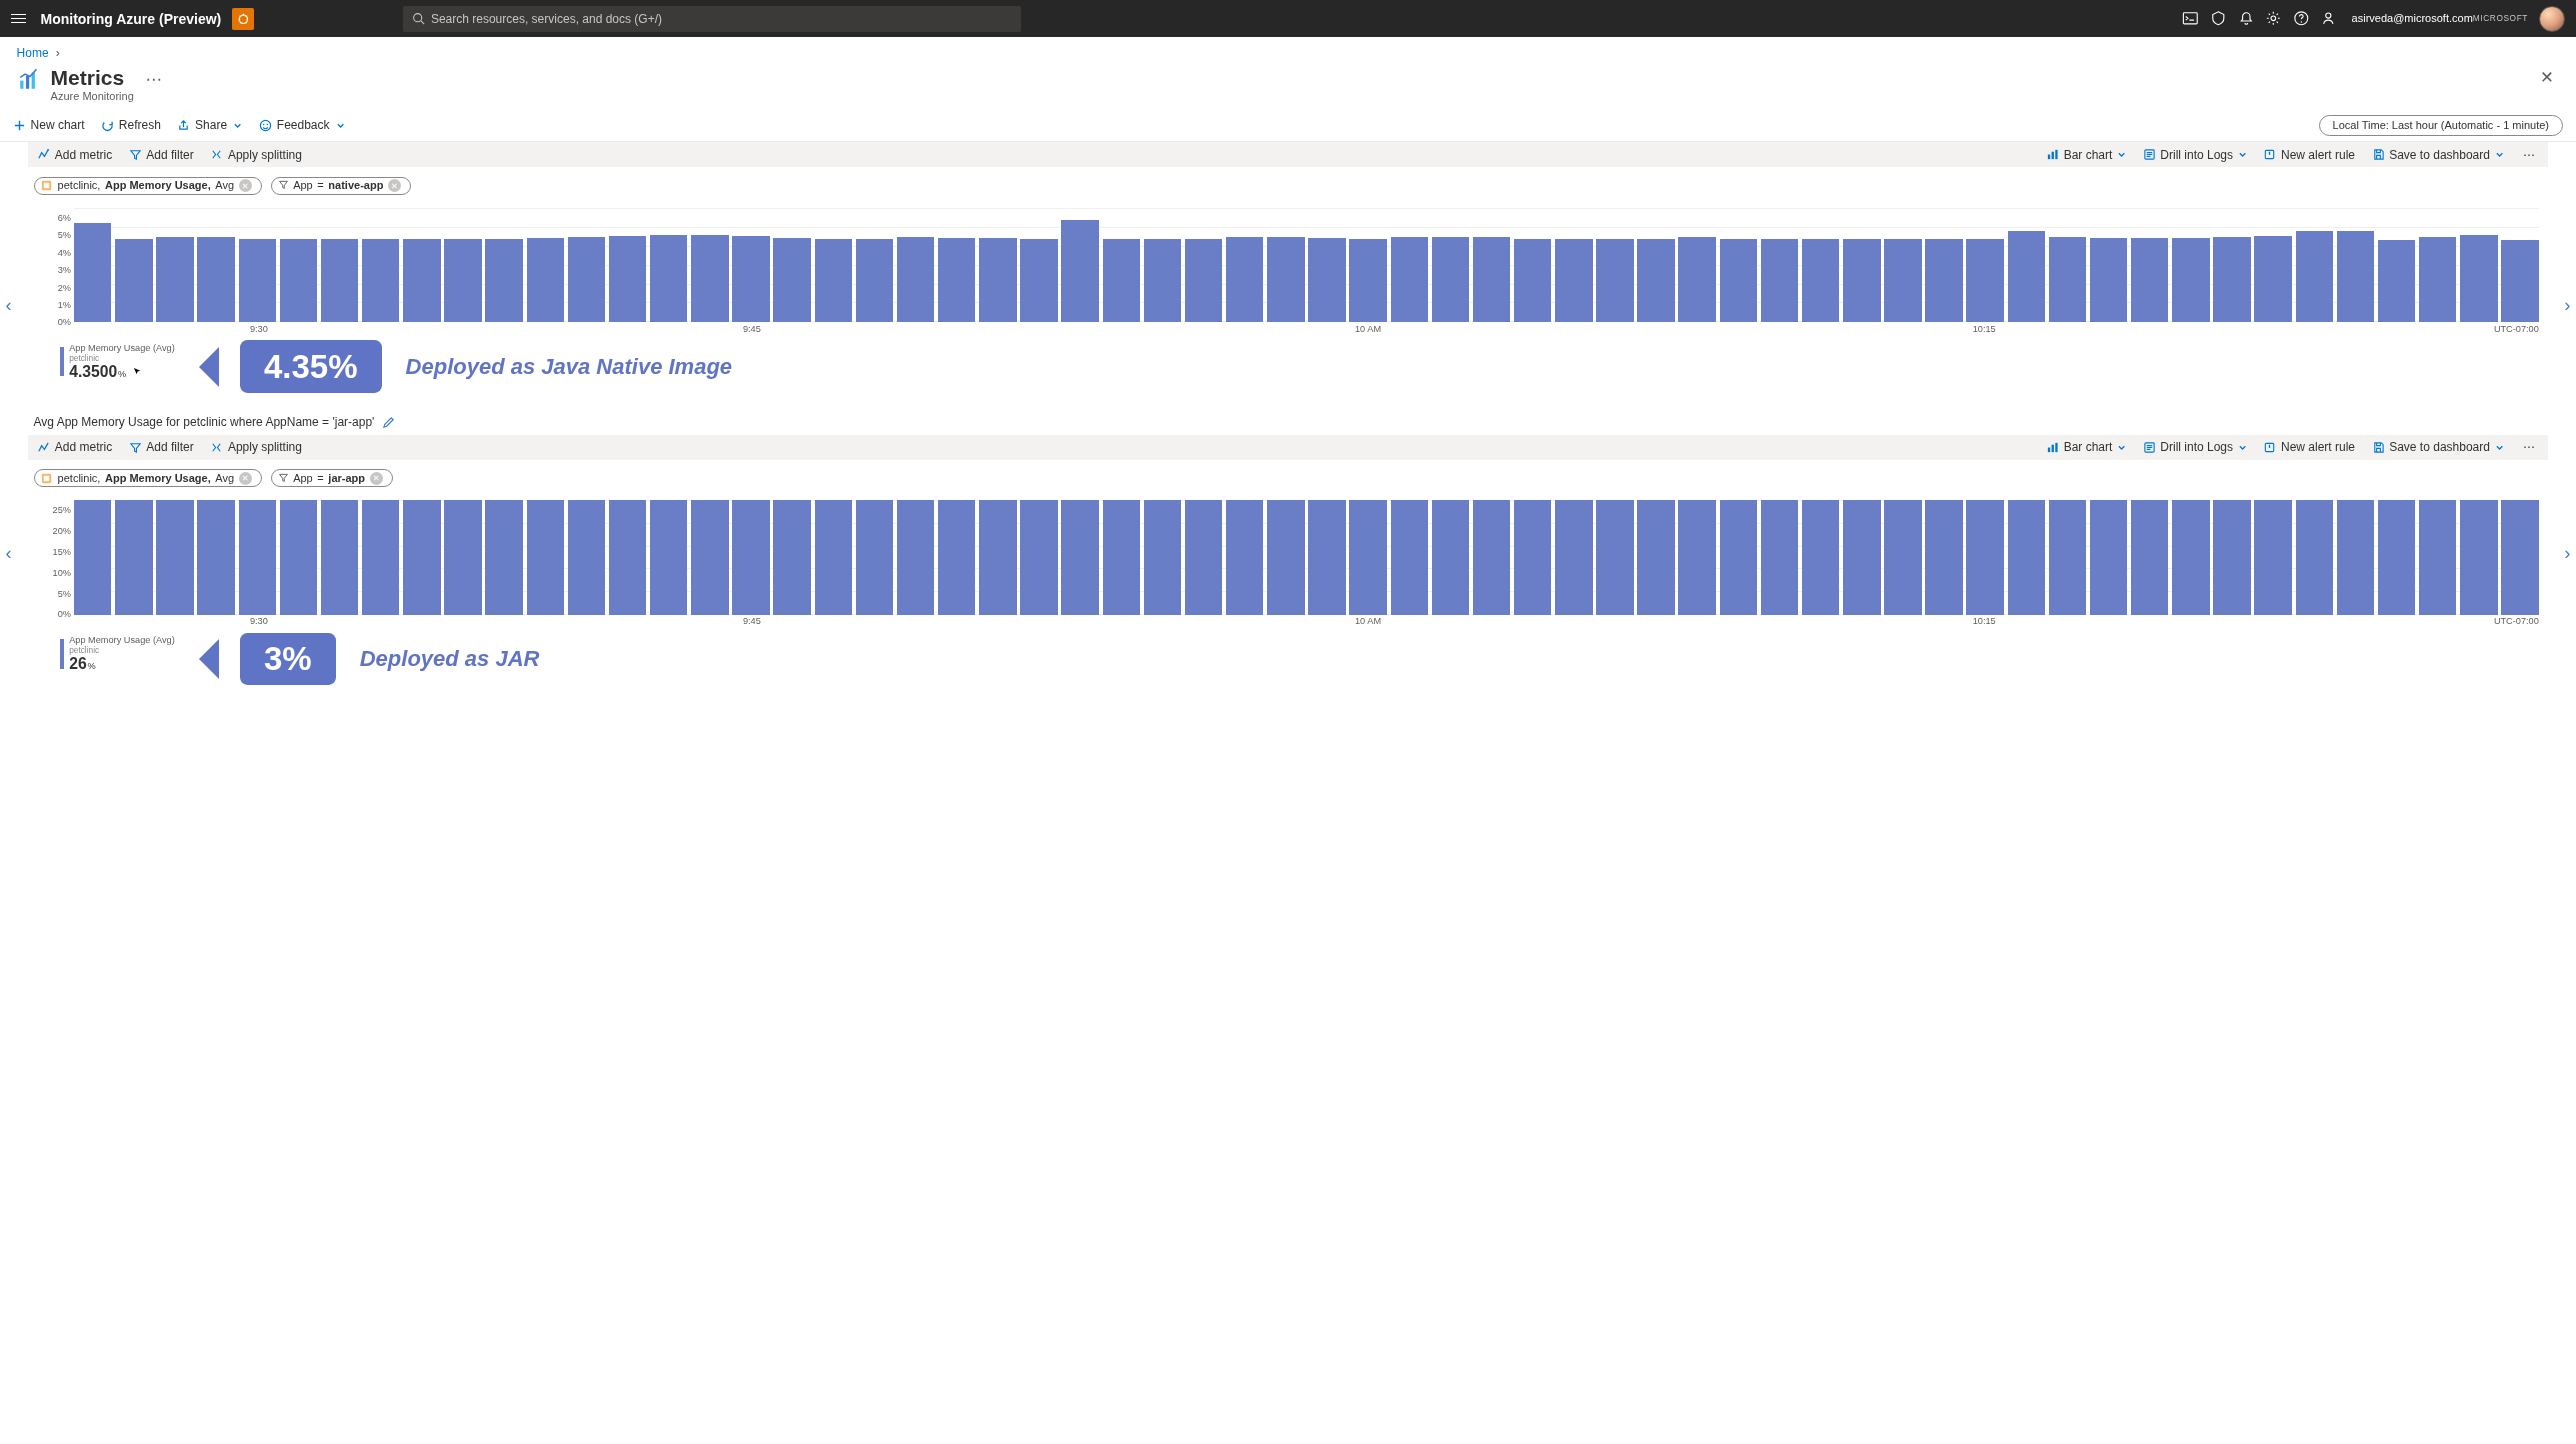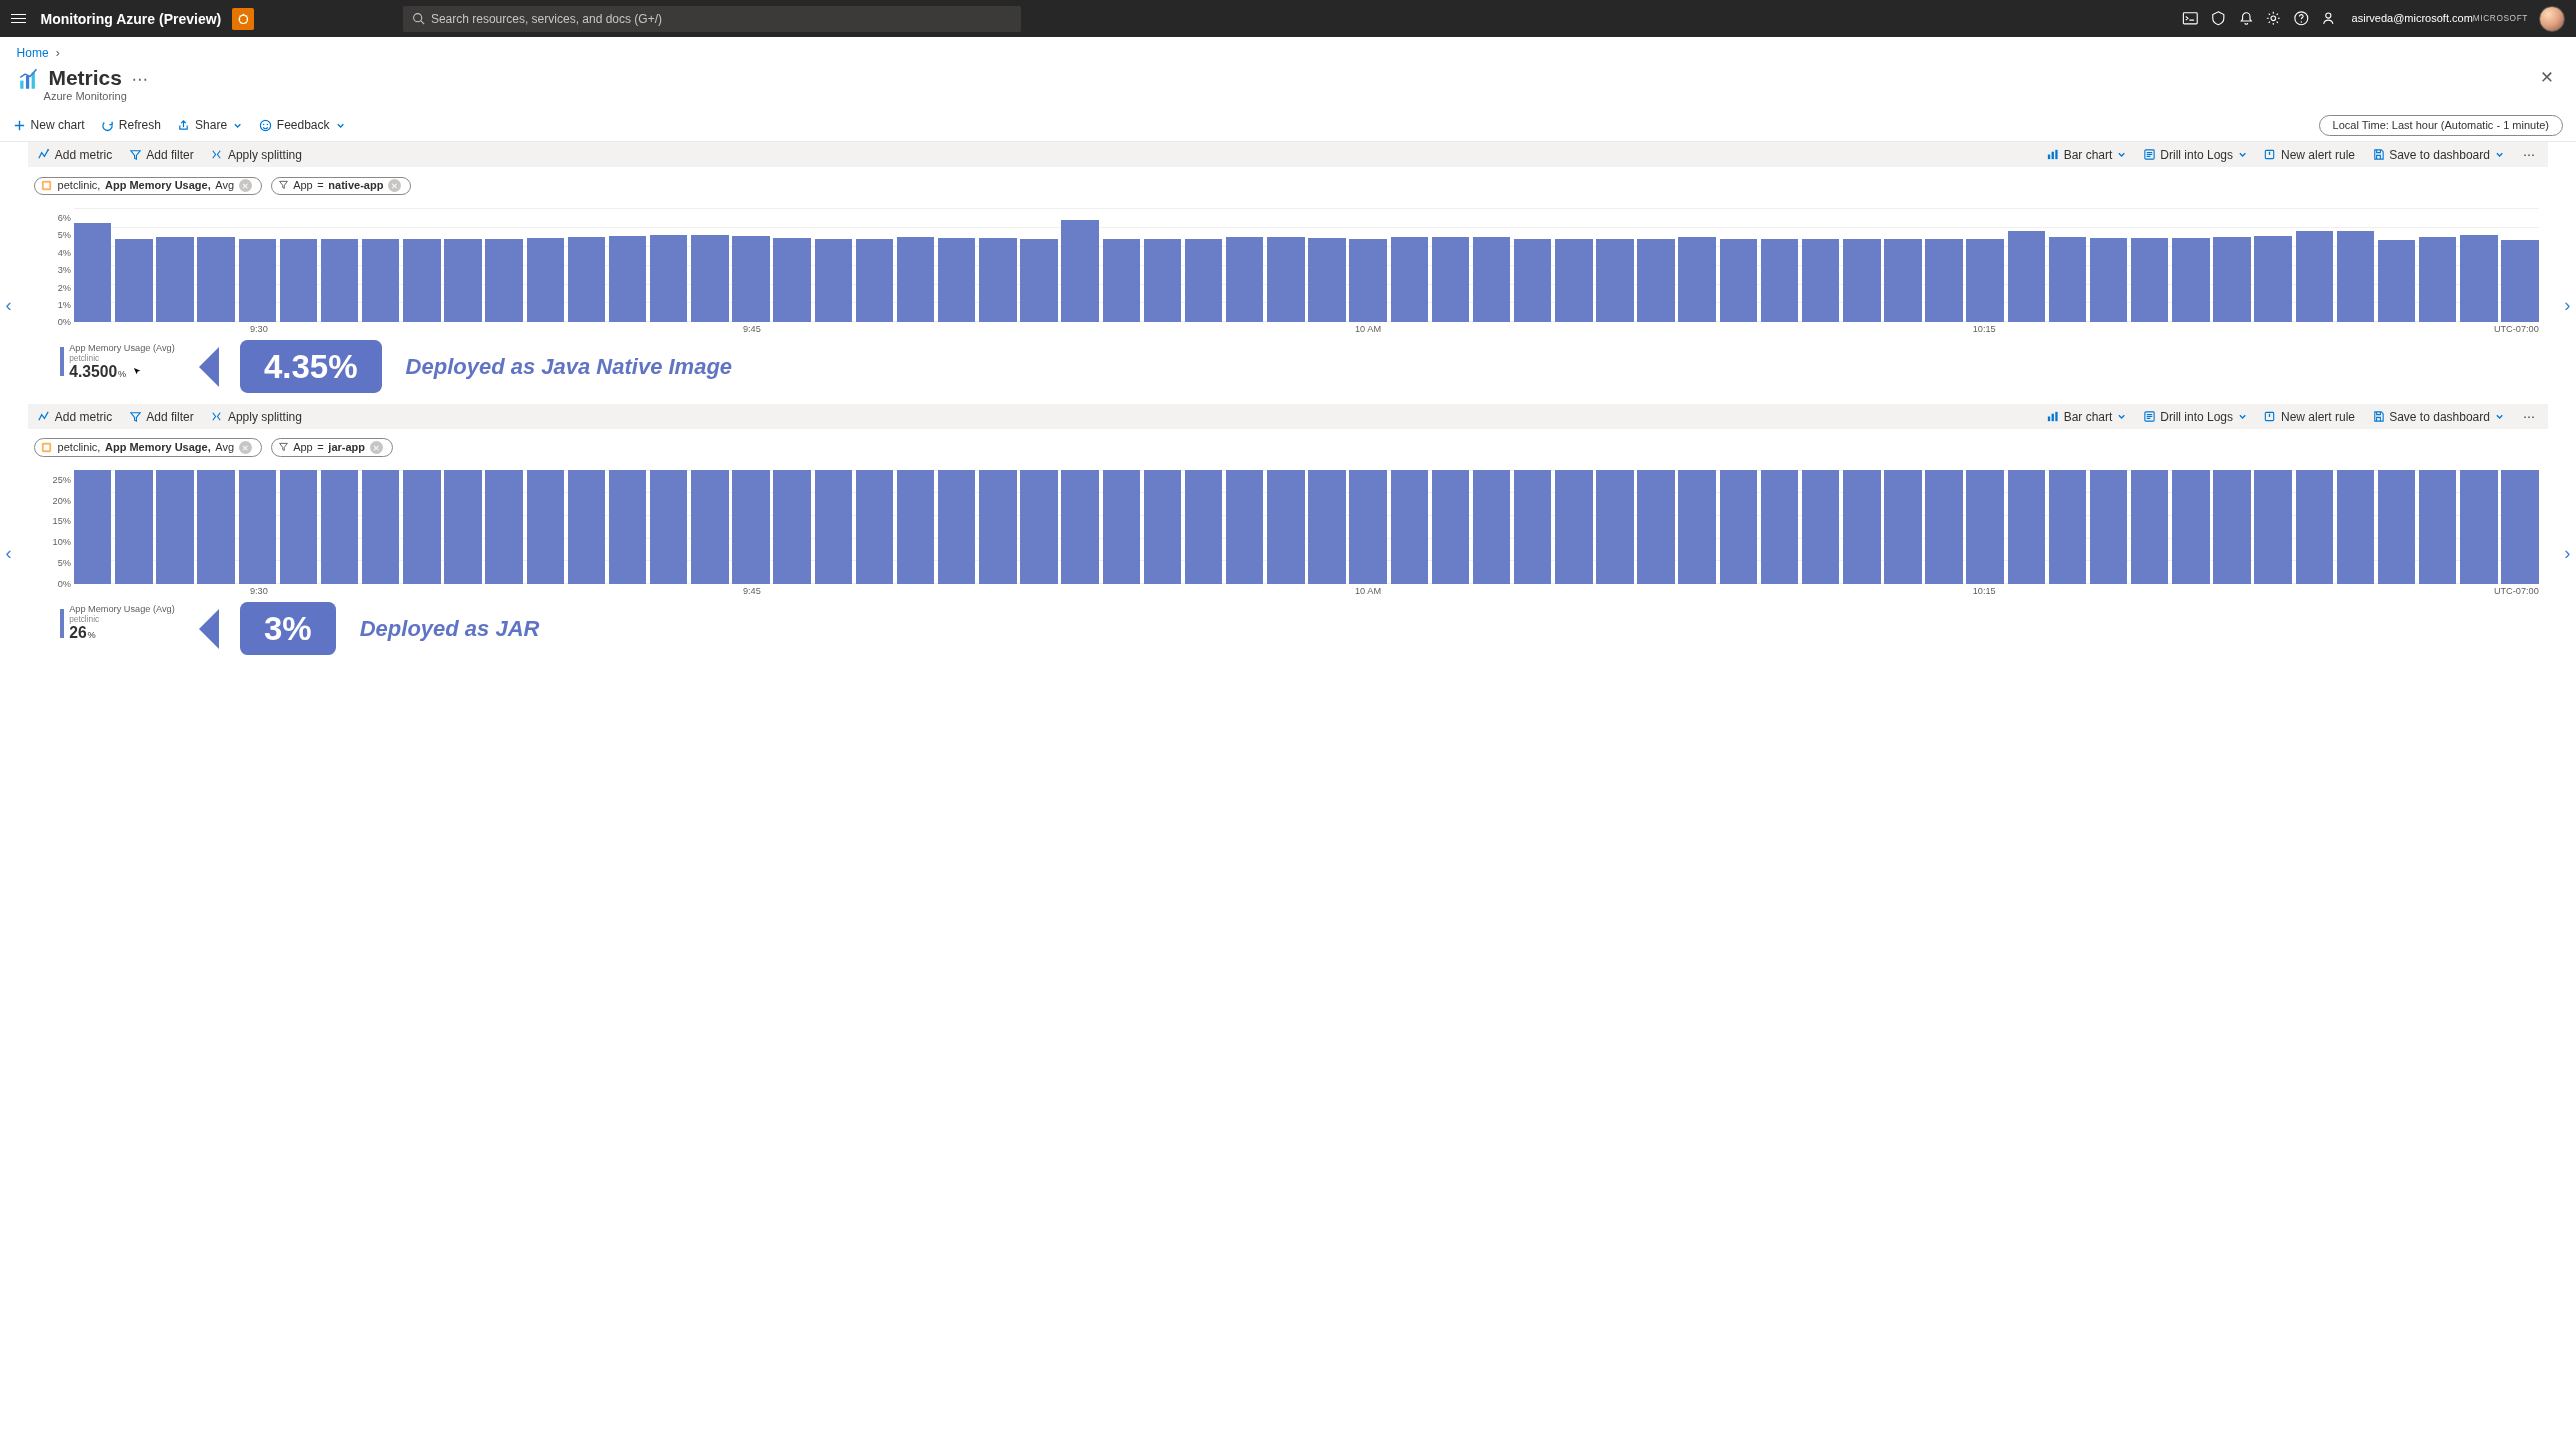--- a/index.html
+++ b/index.html
@@ -18,21 +18,21 @@
 .username { text-align: right; font-size: 11px; line-height: 1.05; margin-left: 3.7px;}
 .username .tenant { font-size: 8.3px; letter-spacing: 0.6px; color: #c8c6c4; }
 .avatar { width: 26px; height: 26px; border-radius: 50%; background: radial-gradient(circle at 35% 30%, #ffd9b3 0%, #e0a080 50%, #805040 100%); border: 0.9px solid #555; }
 
 
 .breadcrumb { padding: 9.2px 16.6px 3.7px; font-size: 12px; }
 .breadcrumb a { color: #0078d4; text-decoration: none; }
 .breadcrumb .chev { color: #605e5c; margin: 0 3.7px; }
 
 
-.page-header { display: flex; align-items: flex-start; padding: 1.8px 16.6px 7.4px; gap: 1px; position: relative; text-align: center; }
+.page-header { display: flex; align-items: flex-start; padding: 1.8px 16.6px 7.4px; gap: 8px; position: relative; }
 .page-icon { width: 26px; height: 26px; }
 .page-title-blk h1 { font-size: 21px; font-weight: 600; }
 .page-title-blk .sub { font-size: 11px; color: #605e5c; }
 .more-dots { color: #605e5c; font-size: 16.6px; align-self: flex-start; margin-top: 4.6px; margin-left: 3.7px; }
 .close-page { position: absolute; right: 22px; top: 3.7px; font-size: 16.6px; color: #605e5c; cursor: pointer; }
 
 
 .cmd-bar { display: flex; align-items: center; padding: 5.5px 13px; border-bottom: 0.9px solid #edebe9; gap: 16.6px; }
 .cmd-btn { display: flex; align-items: center; gap: 4.6px; color: #323130; cursor: pointer; font-size: 12px; }
 .cmd-btn svg { flex-shrink: 0; }
@@ -409,20 +409,26 @@
   <div class="callout">
     <div class="bubble">4.35%</div>
     <div class="callout-label">Deployed as Java Native Image</div>
   </div>
 </div>
 
 <div class="chart-outer">
   <span class="side-caret left" style="top:138px">‹</span>
   <span class="side-caret right" style="top:138px">›</span>
 
+  <div class="chart-title-line">
+    <span>Avg App Memory Usage for petclinic where AppName = 'jar-app'</span>
+    <svg class="edit-pencil" width="13" height="13" viewBox="0 0 14 14">
+        <path d="M2 12l1-3 7-7 2 2-7 7-3 1z" fill="none" stroke="#3b7dd8" stroke-width="1.3"></path>
+      </svg>
+  </div>
 
   <div class="chart-cmdstrip">
     <div class="cmd-btn">
       <svg width="13" height="13" viewBox="0 0 14 14">
           <path d="M2 11l3-6 3 4 4-7" fill="none" stroke="#0078d4" stroke-width="1.3"></path>
         </svg>
       <span>Add metric</span>
     </div>
     <div class="cmd-btn">
       <svg width="13" height="13" viewBox="0 0 14 14">

